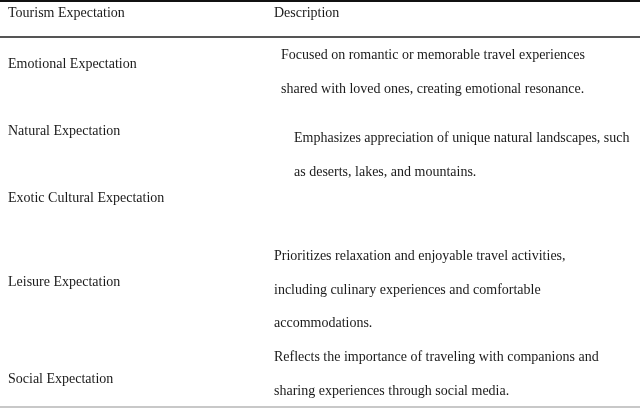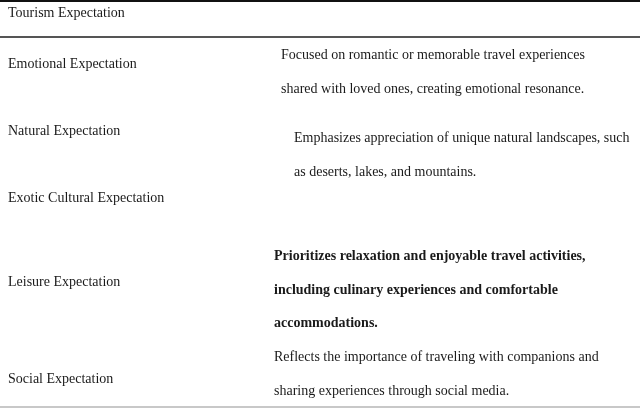--- a/index.html
+++ b/index.html
@@ -73,20 +73,21 @@
     }
   </style>
 </head>
 <body>
 
 <div>
   <div class="rule-top"></div>
 
   <div class="header">
     <div class="col1">Tourism Expectation</div>
+    <div class="col2">Description</div>
   </div>
 
   <div class="rule-header"></div>
 
   <div class="row" style="top:38px;">
     <div class="label" style="top:17px;">Emotional Expectation</div>
     <div class="desc" style="top:0px;margin-left:7px;">
       <span>Focused on romantic or memorable travel experiences</span>
       <span>shared with loved ones, creating emotional resonance.</span>
     </div>
@@ -101,21 +102,21 @@
   </div>
 
   <div class="row" style="top:172px;">
     <div class="label" style="top:17px;">Exotic Cultural Expectation</div>
     <div class="desc" style="top:0px;">
     </div>
   </div>
 
   <div class="row" style="top:239px;">
     <div class="label" style="top:34px;">Leisure Expectation</div>
-    <div class="desc" style="top:0px;font-weight:bold;">
+    <div class="desc" style="top:0px;">
       <span>Prioritizes relaxation and enjoyable travel activities,</span>
       <span>including culinary experiences and comfortable</span>
       <span>accommodations.</span>
     </div>
   </div>
 
   <div class="row" style="top:340px;">
     <div class="label" style="top:30px;font-family:Liberation Serif, serif;">Social Expectation</div>
     <div class="desc" style="top:0px;">
       <span>Reflects the importance of traveling with companions and</span>

